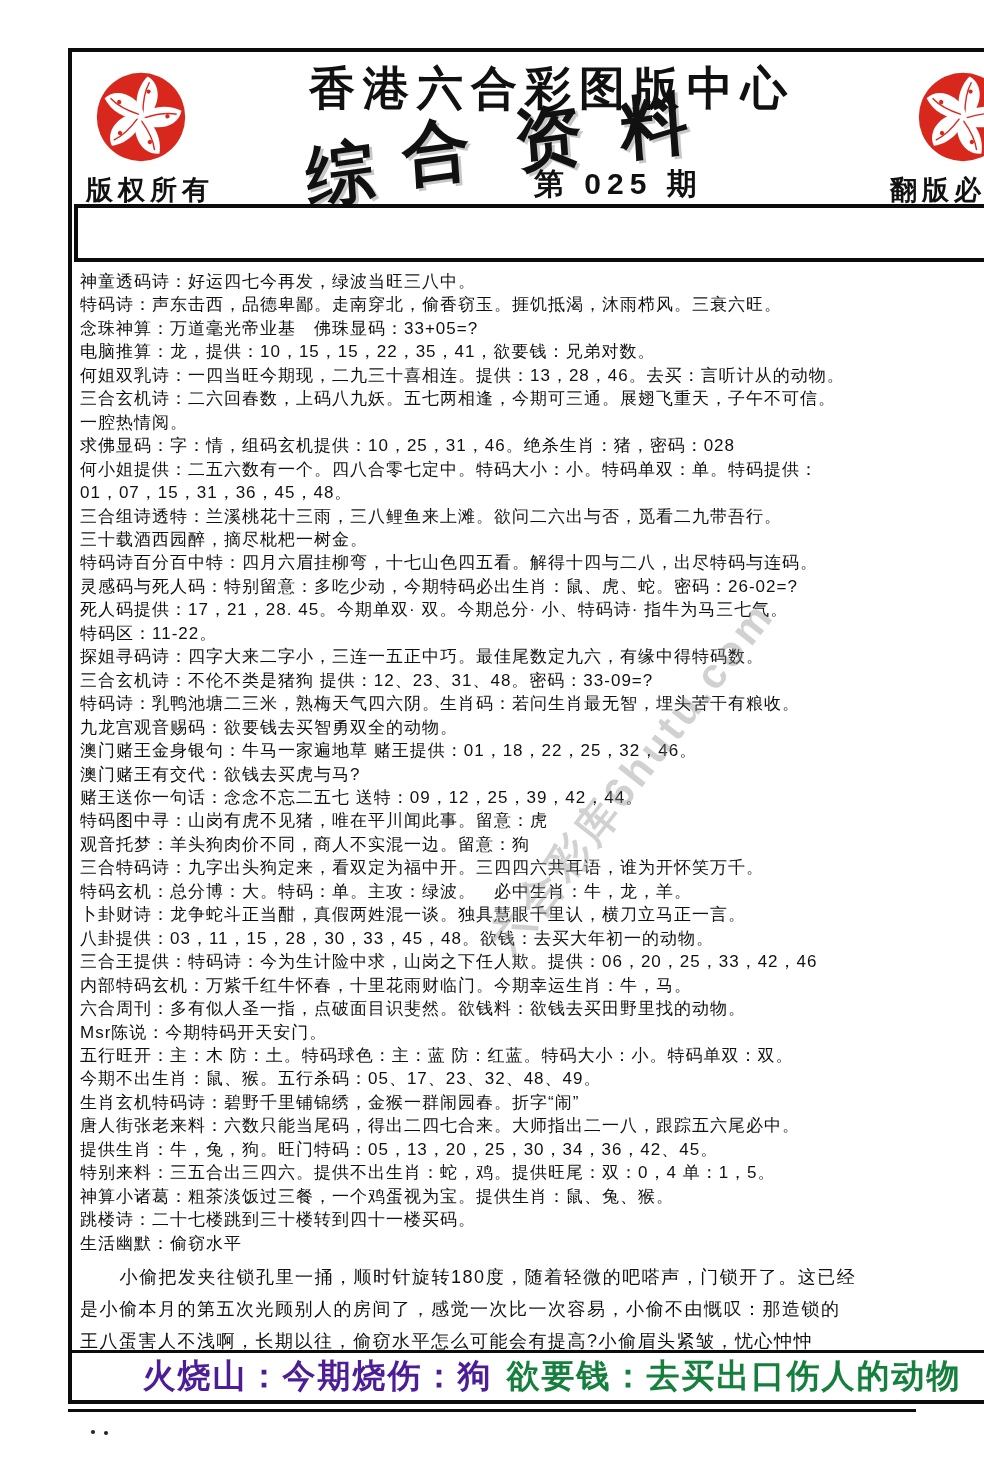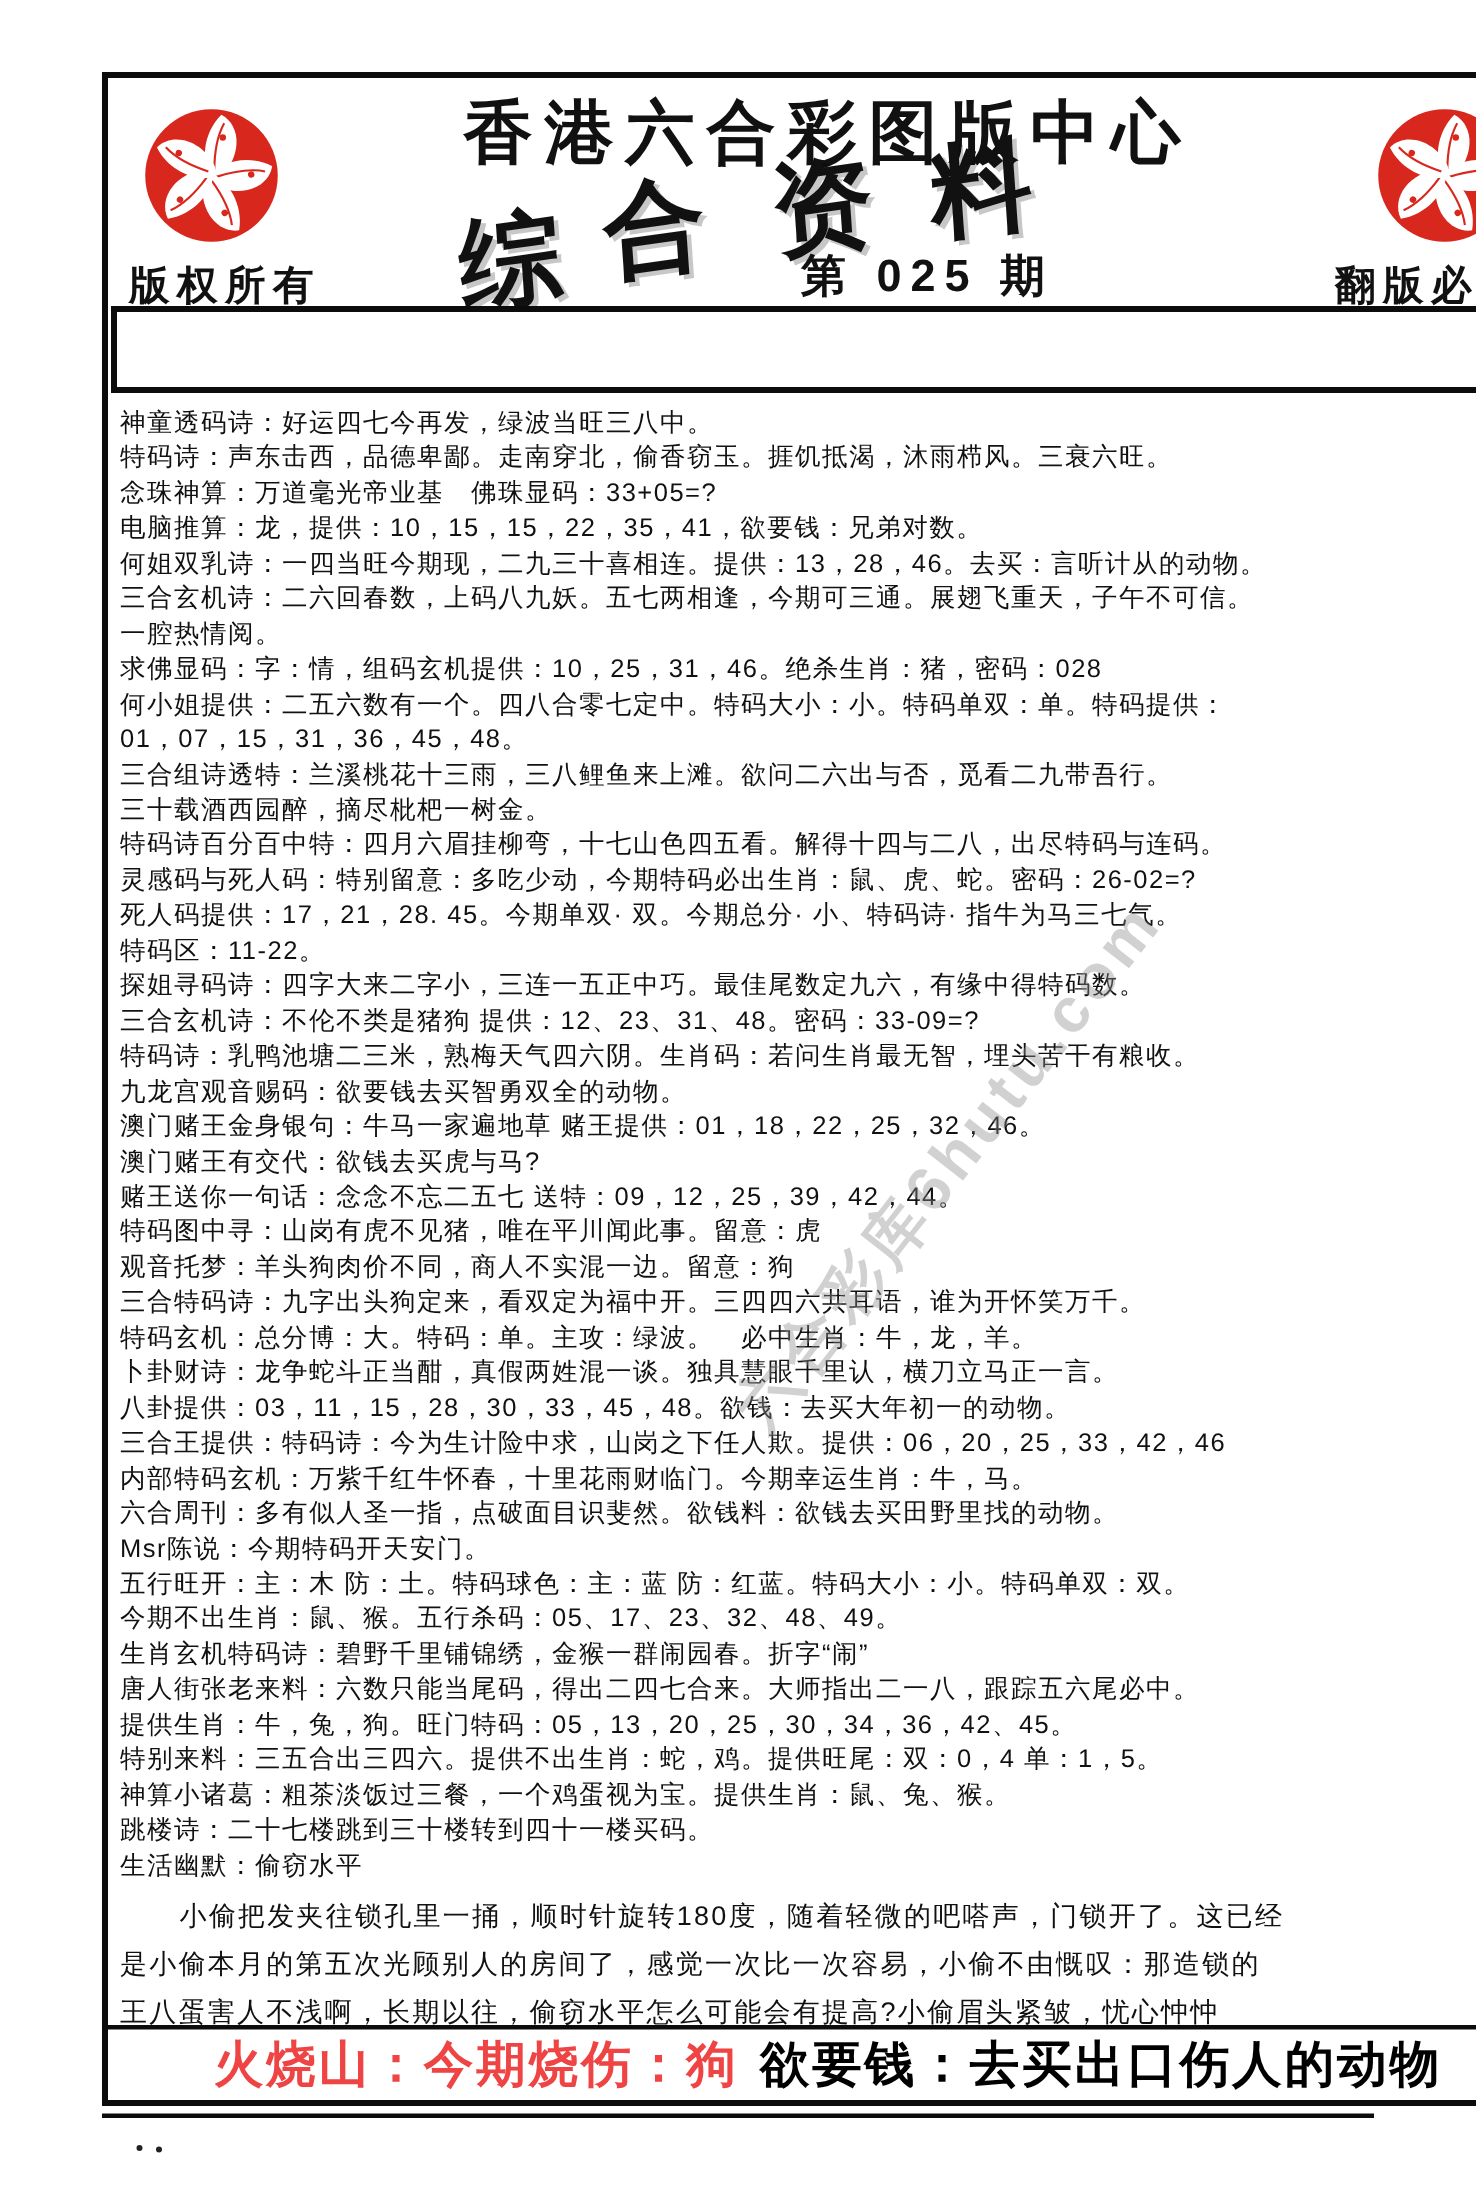--- a/index.html
+++ b/index.html
@@ -180,21 +180,21 @@
           <div class="line">是小偷本月的第五次光顾别人的房间了，感觉一次比一次容易，小偷不由慨叹：那造锁的</div>
           <div class="line">王八蛋害人不浅啊，长期以往，偷窃水平怎么可能会有提高?小偷眉头紧皱，忧心忡忡</div>
         </div>
       </div>
 
     <div class="watermark">
         <span>六合彩库6hutu.com</span>
       </div>
 
     <div class="banner">
-      <span style="color: #ef4444;">火烧山：今期烧伤：狗</span>
-      <span style="color: #000000;">欲要钱：去买出口伤人的动物</span>
+      <span style="color: #4c1d95;">火烧山：今期烧伤：狗</span>
+      <span style="color: #15803d;">欲要钱：去买出口伤人的动物</span>
     </div>
   </div>
 
   <div class="under-line"></div>
   <div class="speck a"></div>
   <div class="speck b"></div>
 </div>
 
 </body></html>

